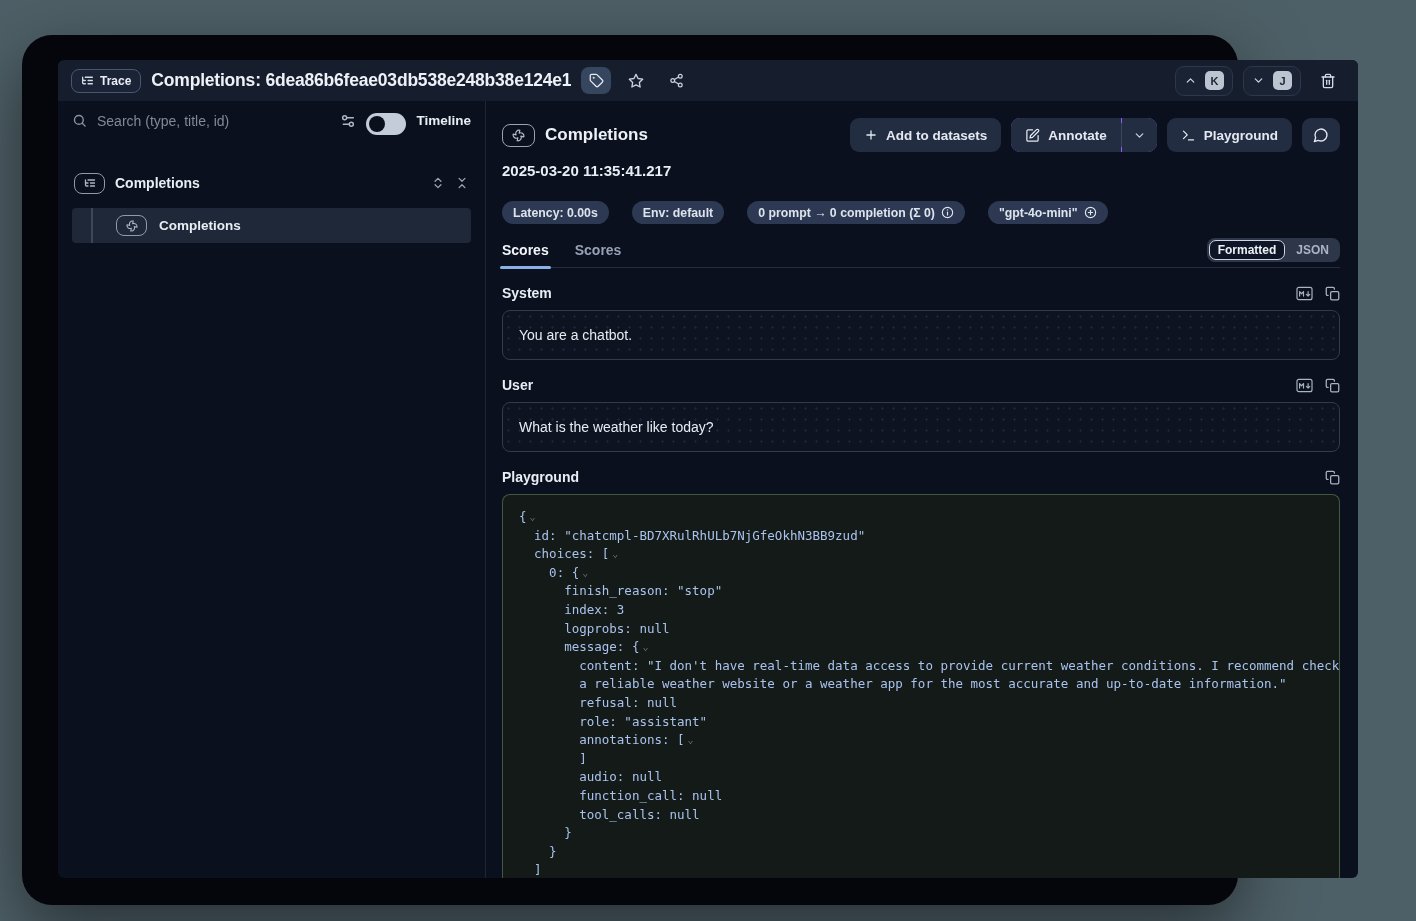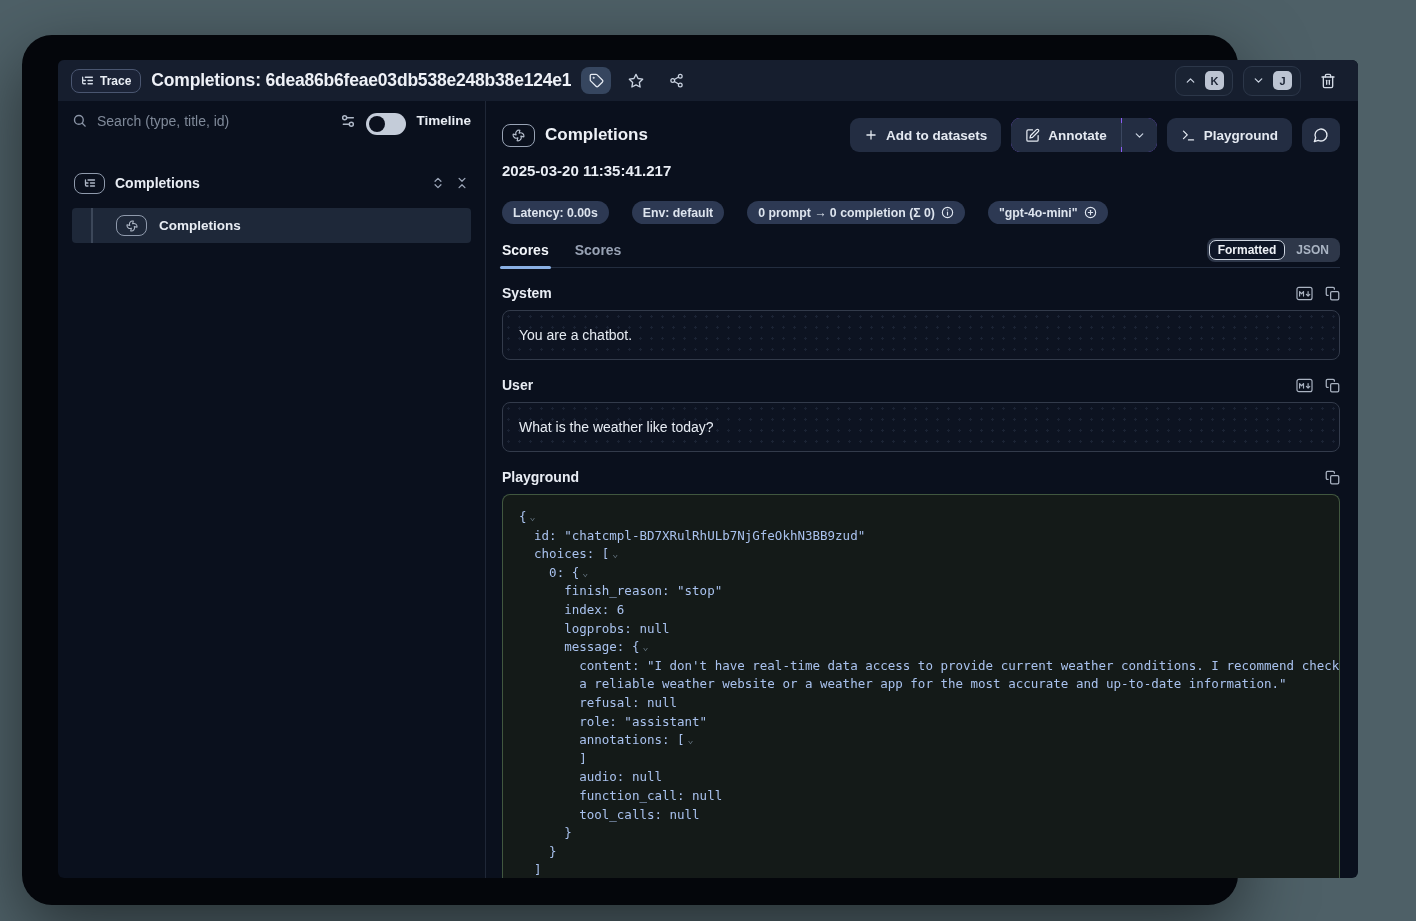--- a/index.html
+++ b/index.html
@@ -386,21 +386,21 @@
                   </svg>
               </span>
             </span>
           </div>
           <div class="code-box" id="code-mount">
               <div class="code-line">{<span class="chev">⌄</span></div>
               <div class="code-line">  id: "chatcmpl-BD7XRulRhULb7NjGfeOkhN3BB9zud"</div>
               <div class="code-line">  choices: [<span class="chev">⌄</span></div>
               <div class="code-line">    0: {<span class="chev">⌄</span></div>
               <div class="code-line">      finish_reason: "stop"</div>
-              <div class="code-line">      index: 6</div>
+              <div class="code-line">      index: 3</div>
               <div class="code-line">      logprobs: null</div>
               <div class="code-line">      message: {<span class="chev">⌄</span></div>
               <div class="code-line">        content: "I don't have real-time data access to provide current weather conditions. I recommend checking</div>
               <div class="code-line">        a reliable weather website or a weather app for the most accurate and up-to-date information."</div>
               <div class="code-line">        refusal: null</div>
               <div class="code-line">        role: "assistant"</div>
               <div class="code-line">        annotations: [<span class="chev">⌄</span></div>
               <div class="code-line">        ]</div>
               <div class="code-line">        audio: null</div>
               <div class="code-line">        function_call: null</div>

